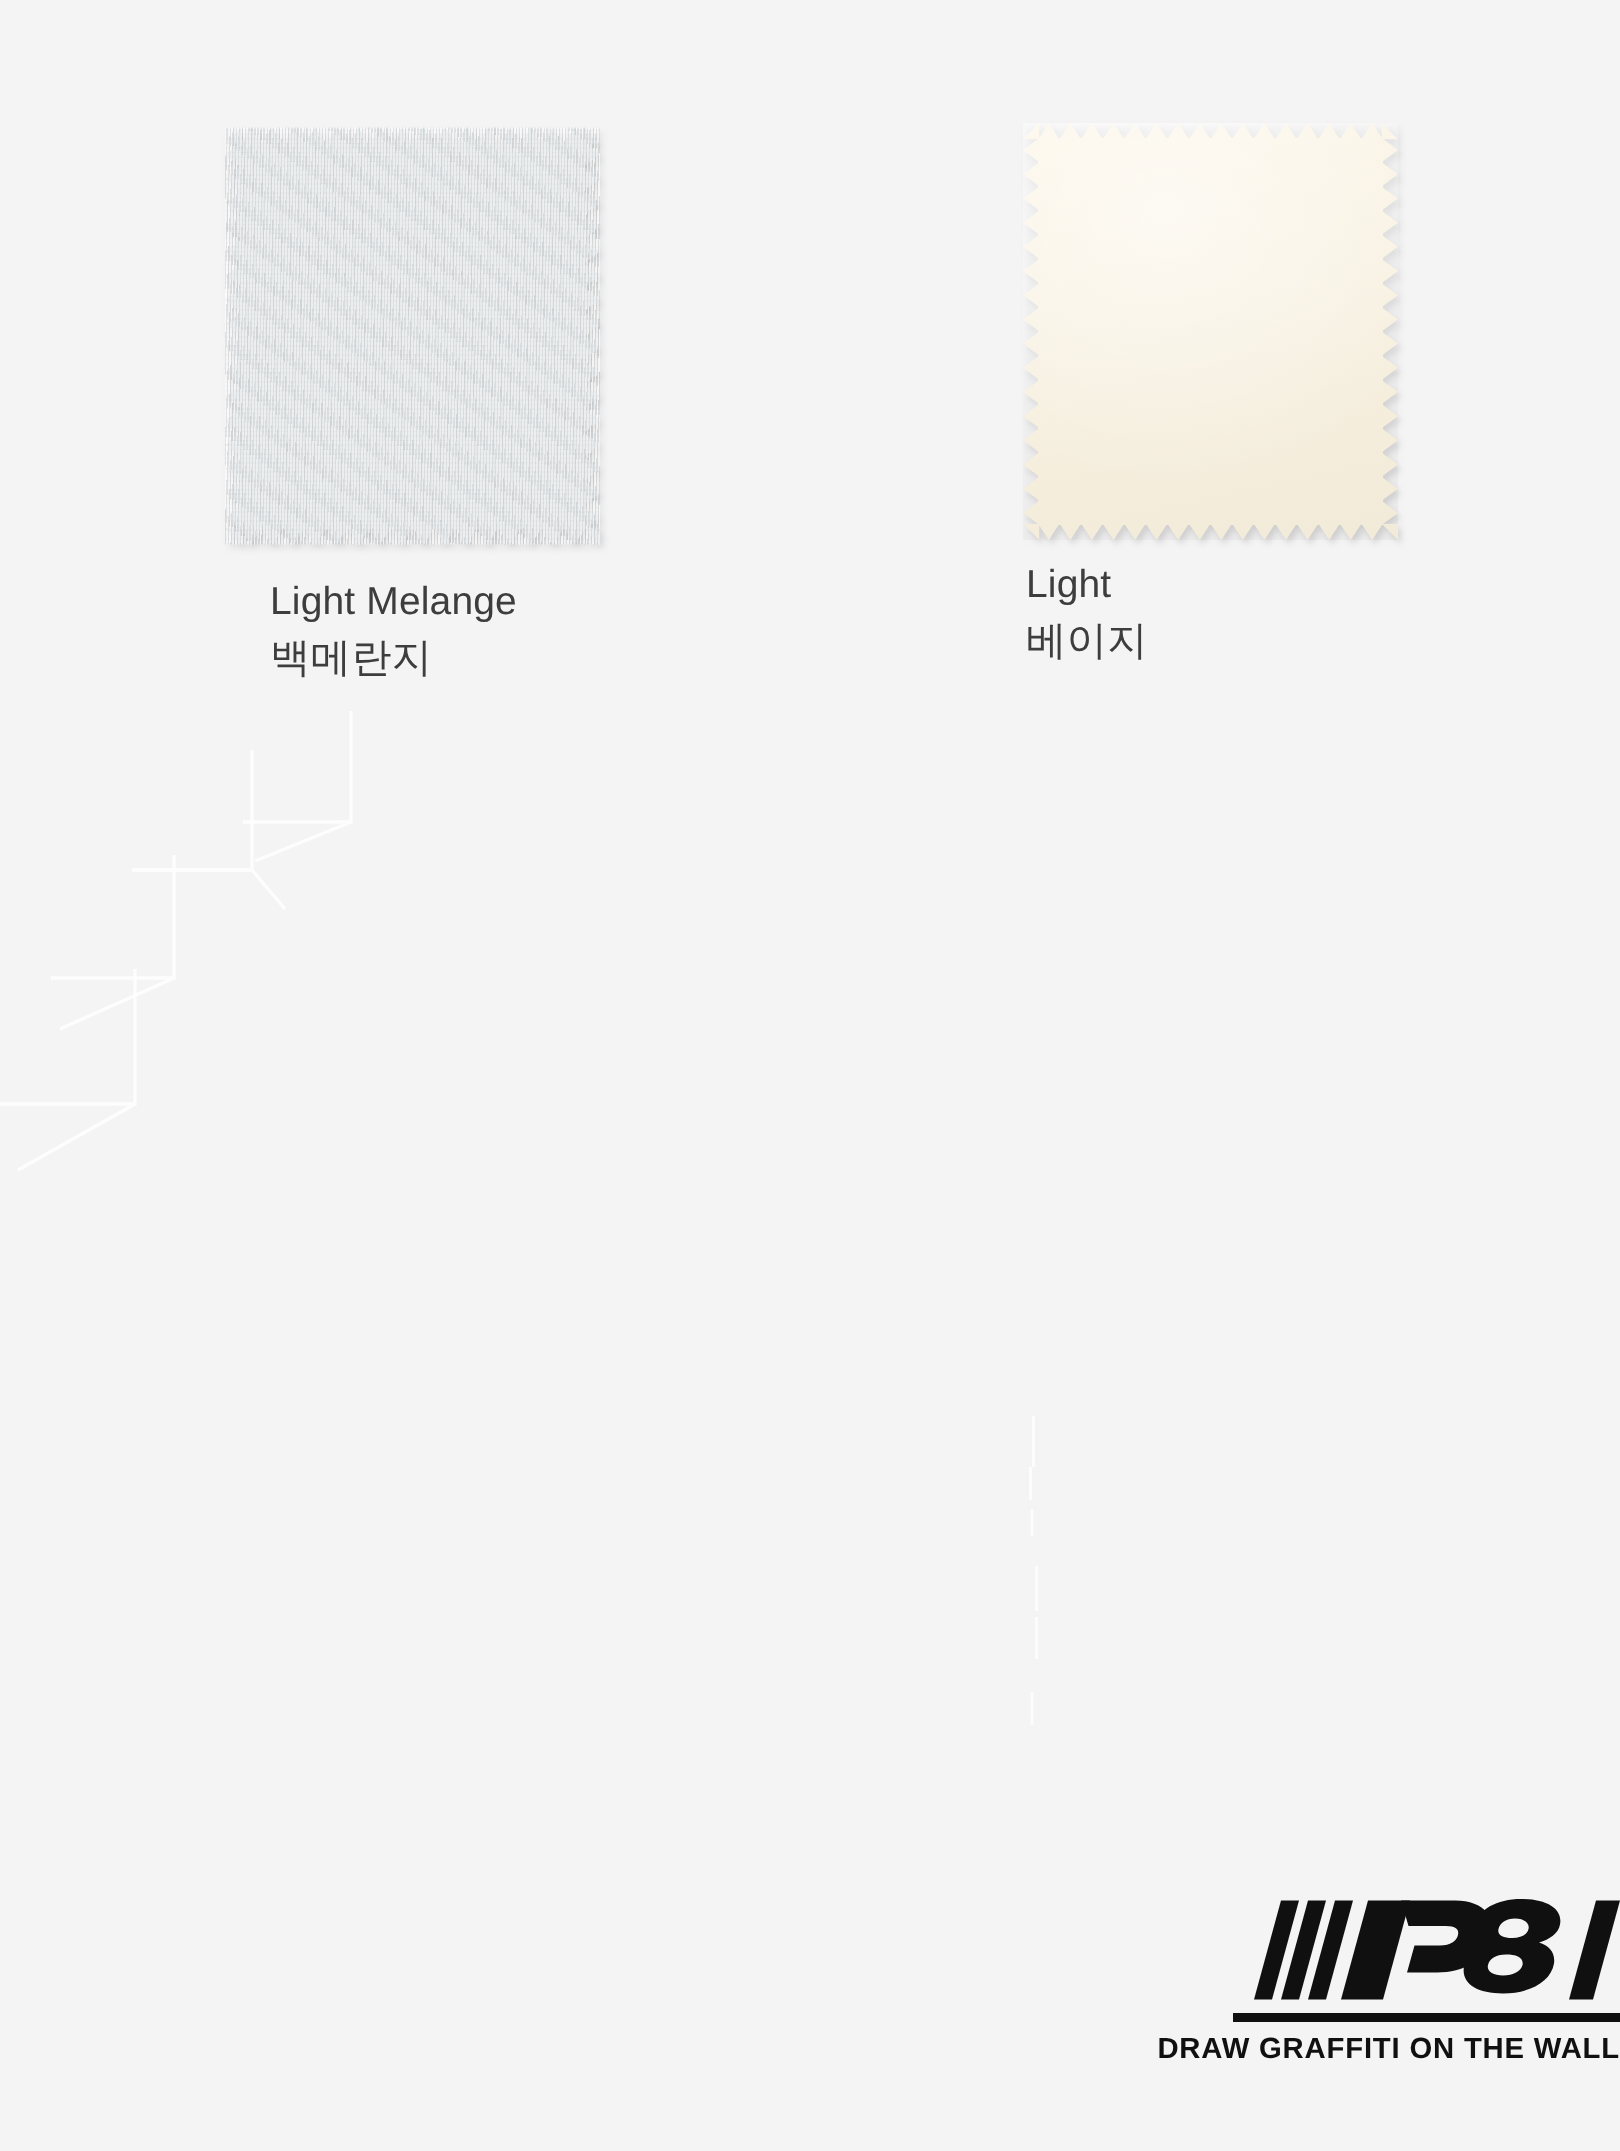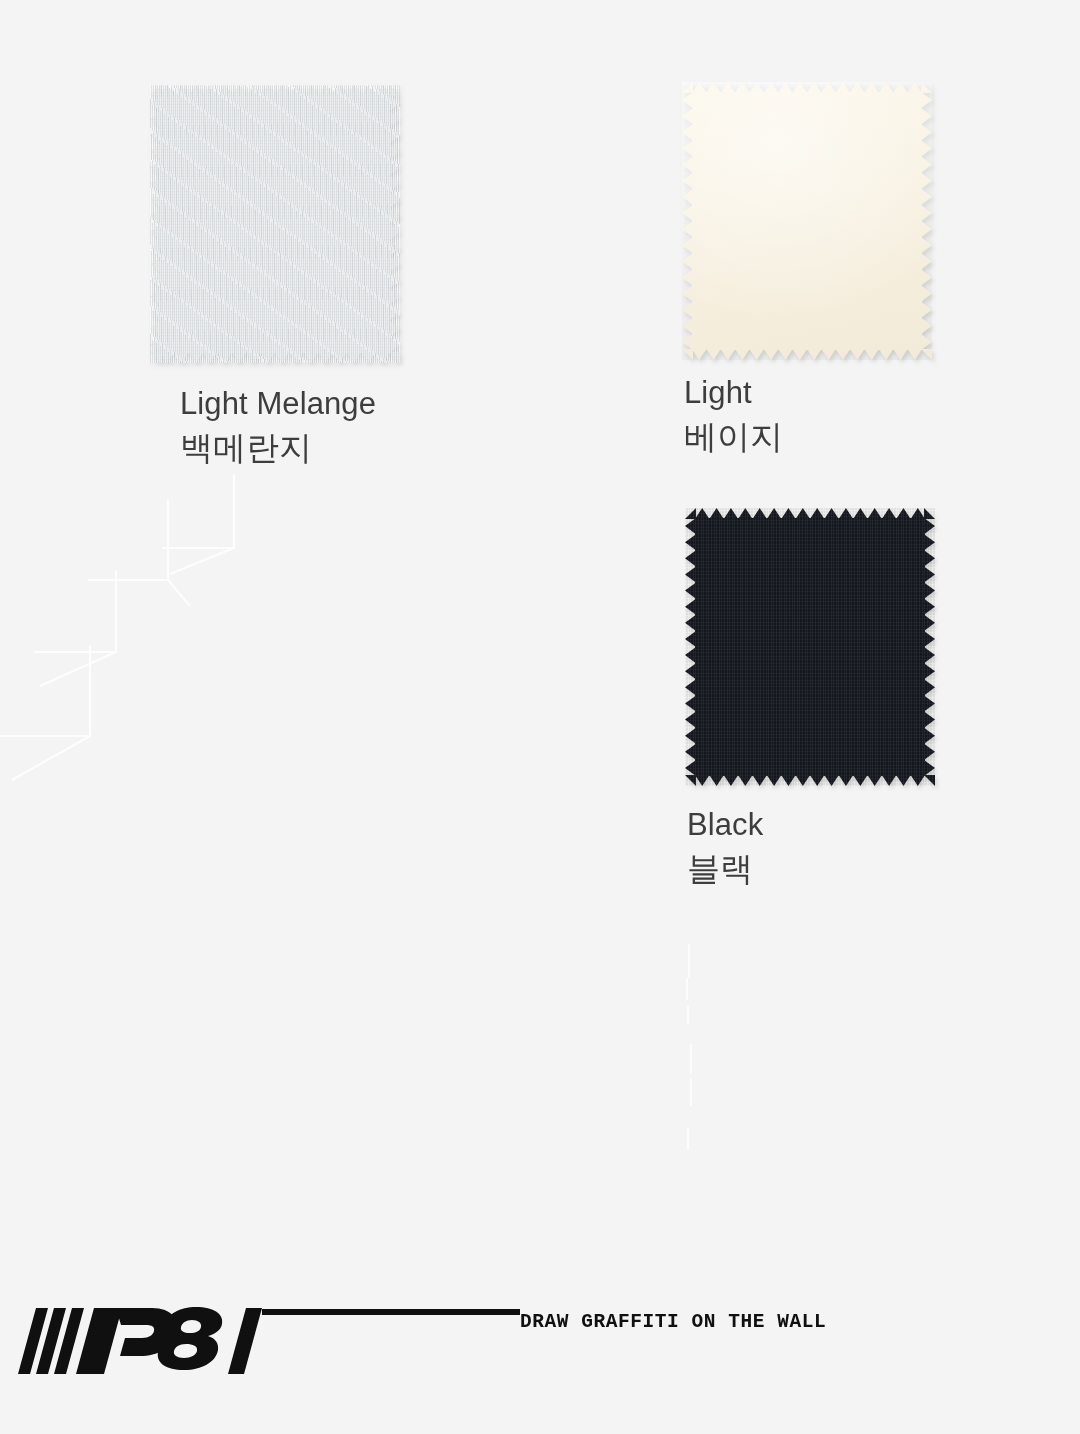--- a/index.html
+++ b/index.html
@@ -148,44 +148,43 @@
       radial-gradient(130% 105% at 38% 22%, rgba(255,255,255,.55) 0%, rgba(255,255,255,0) 62%),
       linear-gradient(168deg, rgba(255,255,255,.30) 0%, rgba(0,0,0,.035) 100%);
   }
 
   
   .swatch-label {
     position:absolute;
     color:#3d3d3d;
   }
   .label-en {
-    font-size:31px;
+    font-size:26px;
     font-weight:400;
     letter-spacing:.1px;
     line-height:1.22;
     white-space:nowrap;
   }
   .label-ko {
-    font-size:33px;
+    font-size:27px;
     font-weight:400;
     line-height:1.28;
     margin-top:4px;
     white-space:nowrap;
   }
 
   
   .brand-footer {
     position:absolute;
     left:0; right:0;
     bottom:56px;
     display:flex;
-    flex-direction:row;
-    align-items:flex-start;
+    flex-direction:column;
+    align-items:flex-end;
     z-index:2;
-    font-family:Liberation Mono, monospace;
   }
   .brand-mark { display:block; }
   .brand-rule {
     width:258px;
     height:6px;
     background:#101010;
     margin-top:5px;
   }
   .brand-tagline {
     margin-top:7px;
@@ -264,40 +263,20 @@
           <div class="zig-corner br" style="background:#fbf3e0;"></div>
           <div class="tex-smooth"></div>
         </div>
       </div>
       <div class="swatch-label" style="left:2px; top:292px;">
         <div class="label-en">Light</div>
         <div class="label-ko">베이지</div>
       </div>
     </div>
 
-    <div class="swatch-cell" style="left:685px; top:508px;">
-      <div class="swatch-chip">
-        <div class="zig-wrap">
-          <div class="zig-body" style="background:#161a21;"></div>
-          <div class="zig-row top" style="background:#161a21;"></div>
-          <div class="zig-row bottom" style="background:#161a21;"></div>
-          <div class="zig-col left" style="background:#161a21;"></div>
-          <div class="zig-col right" style="background:#161a21;"></div>
-          <div class="zig-corner tl" style="background:#161a21;"></div>
-          <div class="zig-corner tr" style="background:#161a21;"></div>
-          <div class="zig-corner bl" style="background:#161a21;"></div>
-          <div class="zig-corner br" style="background:#161a21;"></div>
-          <div class="tex-knit"></div>
-        </div>
-      </div>
-      <div class="swatch-label" style="left:2px; top:298px;">
-        <div class="label-en">Black</div>
-        <div class="label-ko">블랙</div>
-      </div>
-    </div>
 
   </div>
 
   <div class="brand-footer">
     <svg class="brand-mark" width="262" height="74" viewBox="0 0 262 74" aria-label="P8H">
       <g fill="#101010">
 
         <polygon points="18,70 36,4 48,4 30,70"></polygon>
         <polygon points="36,70 54,4 66,4 48,70"></polygon>
         <polygon points="54,70 72,4 84,4 66,70"></polygon>

